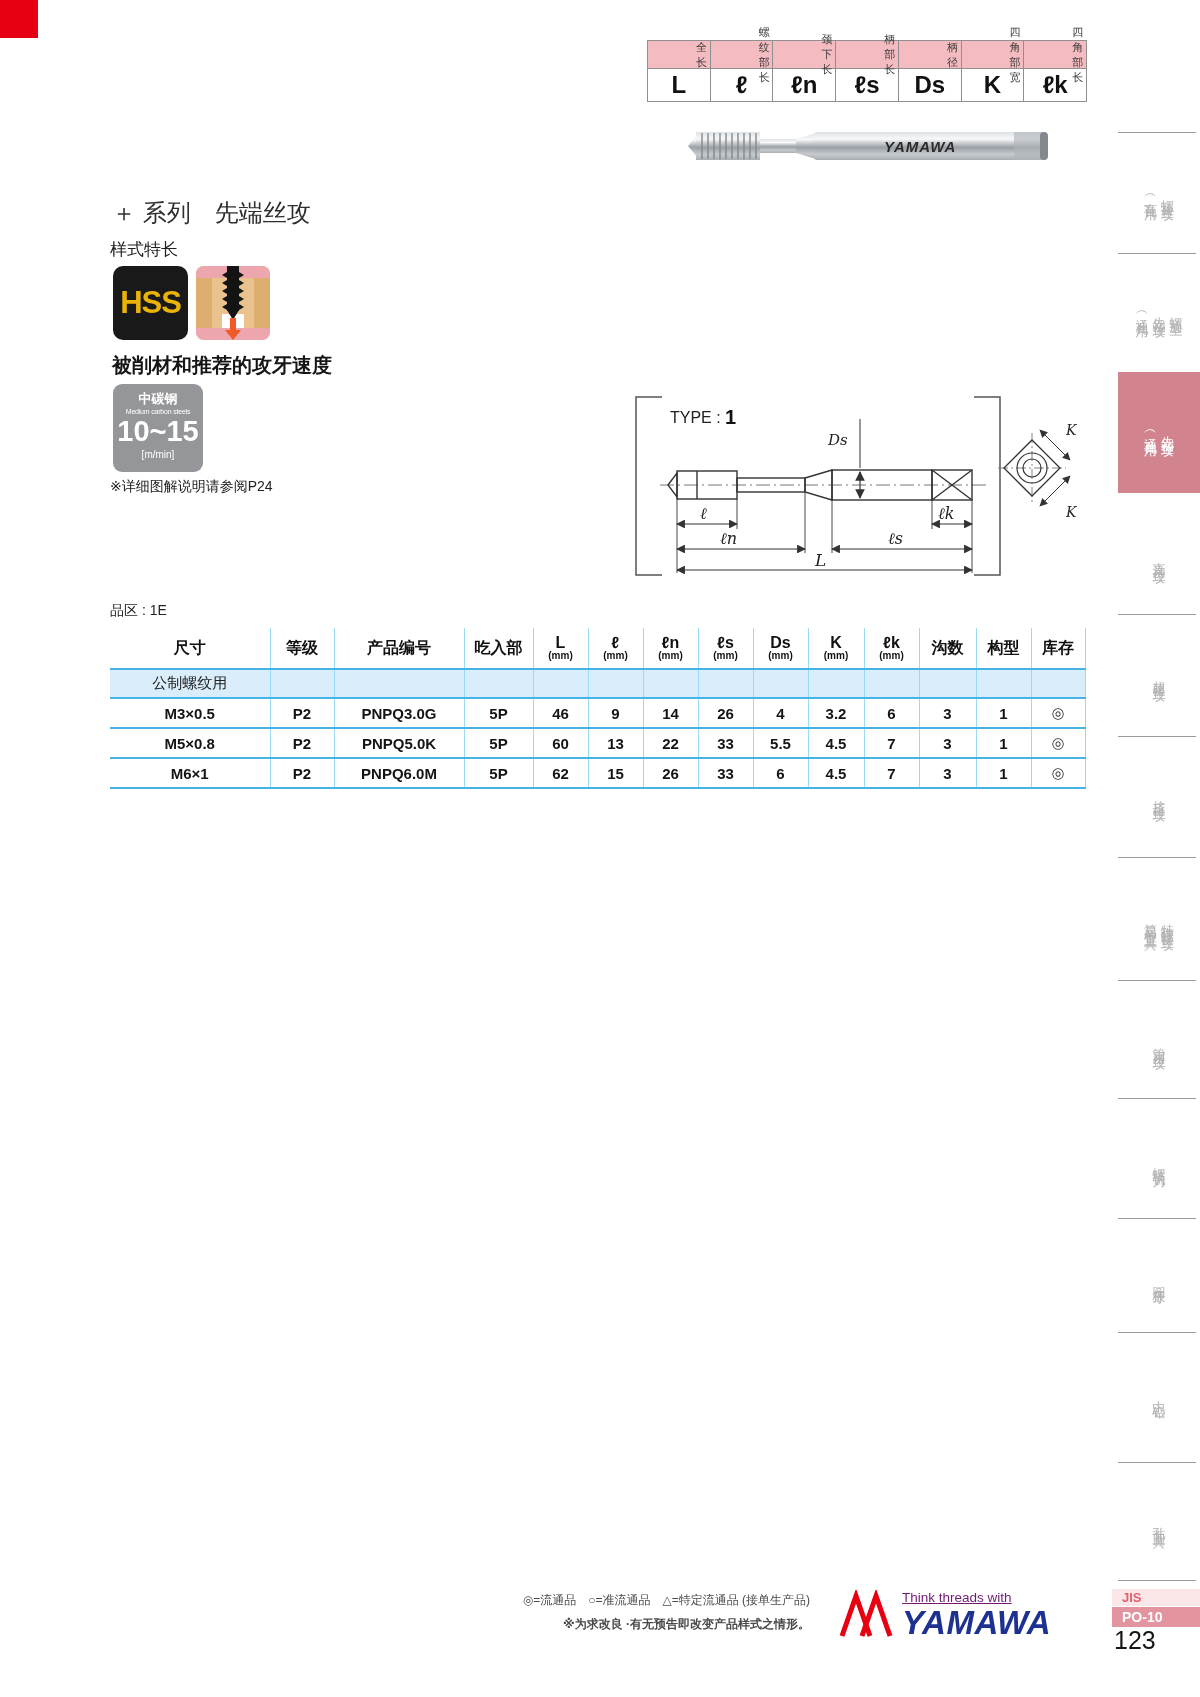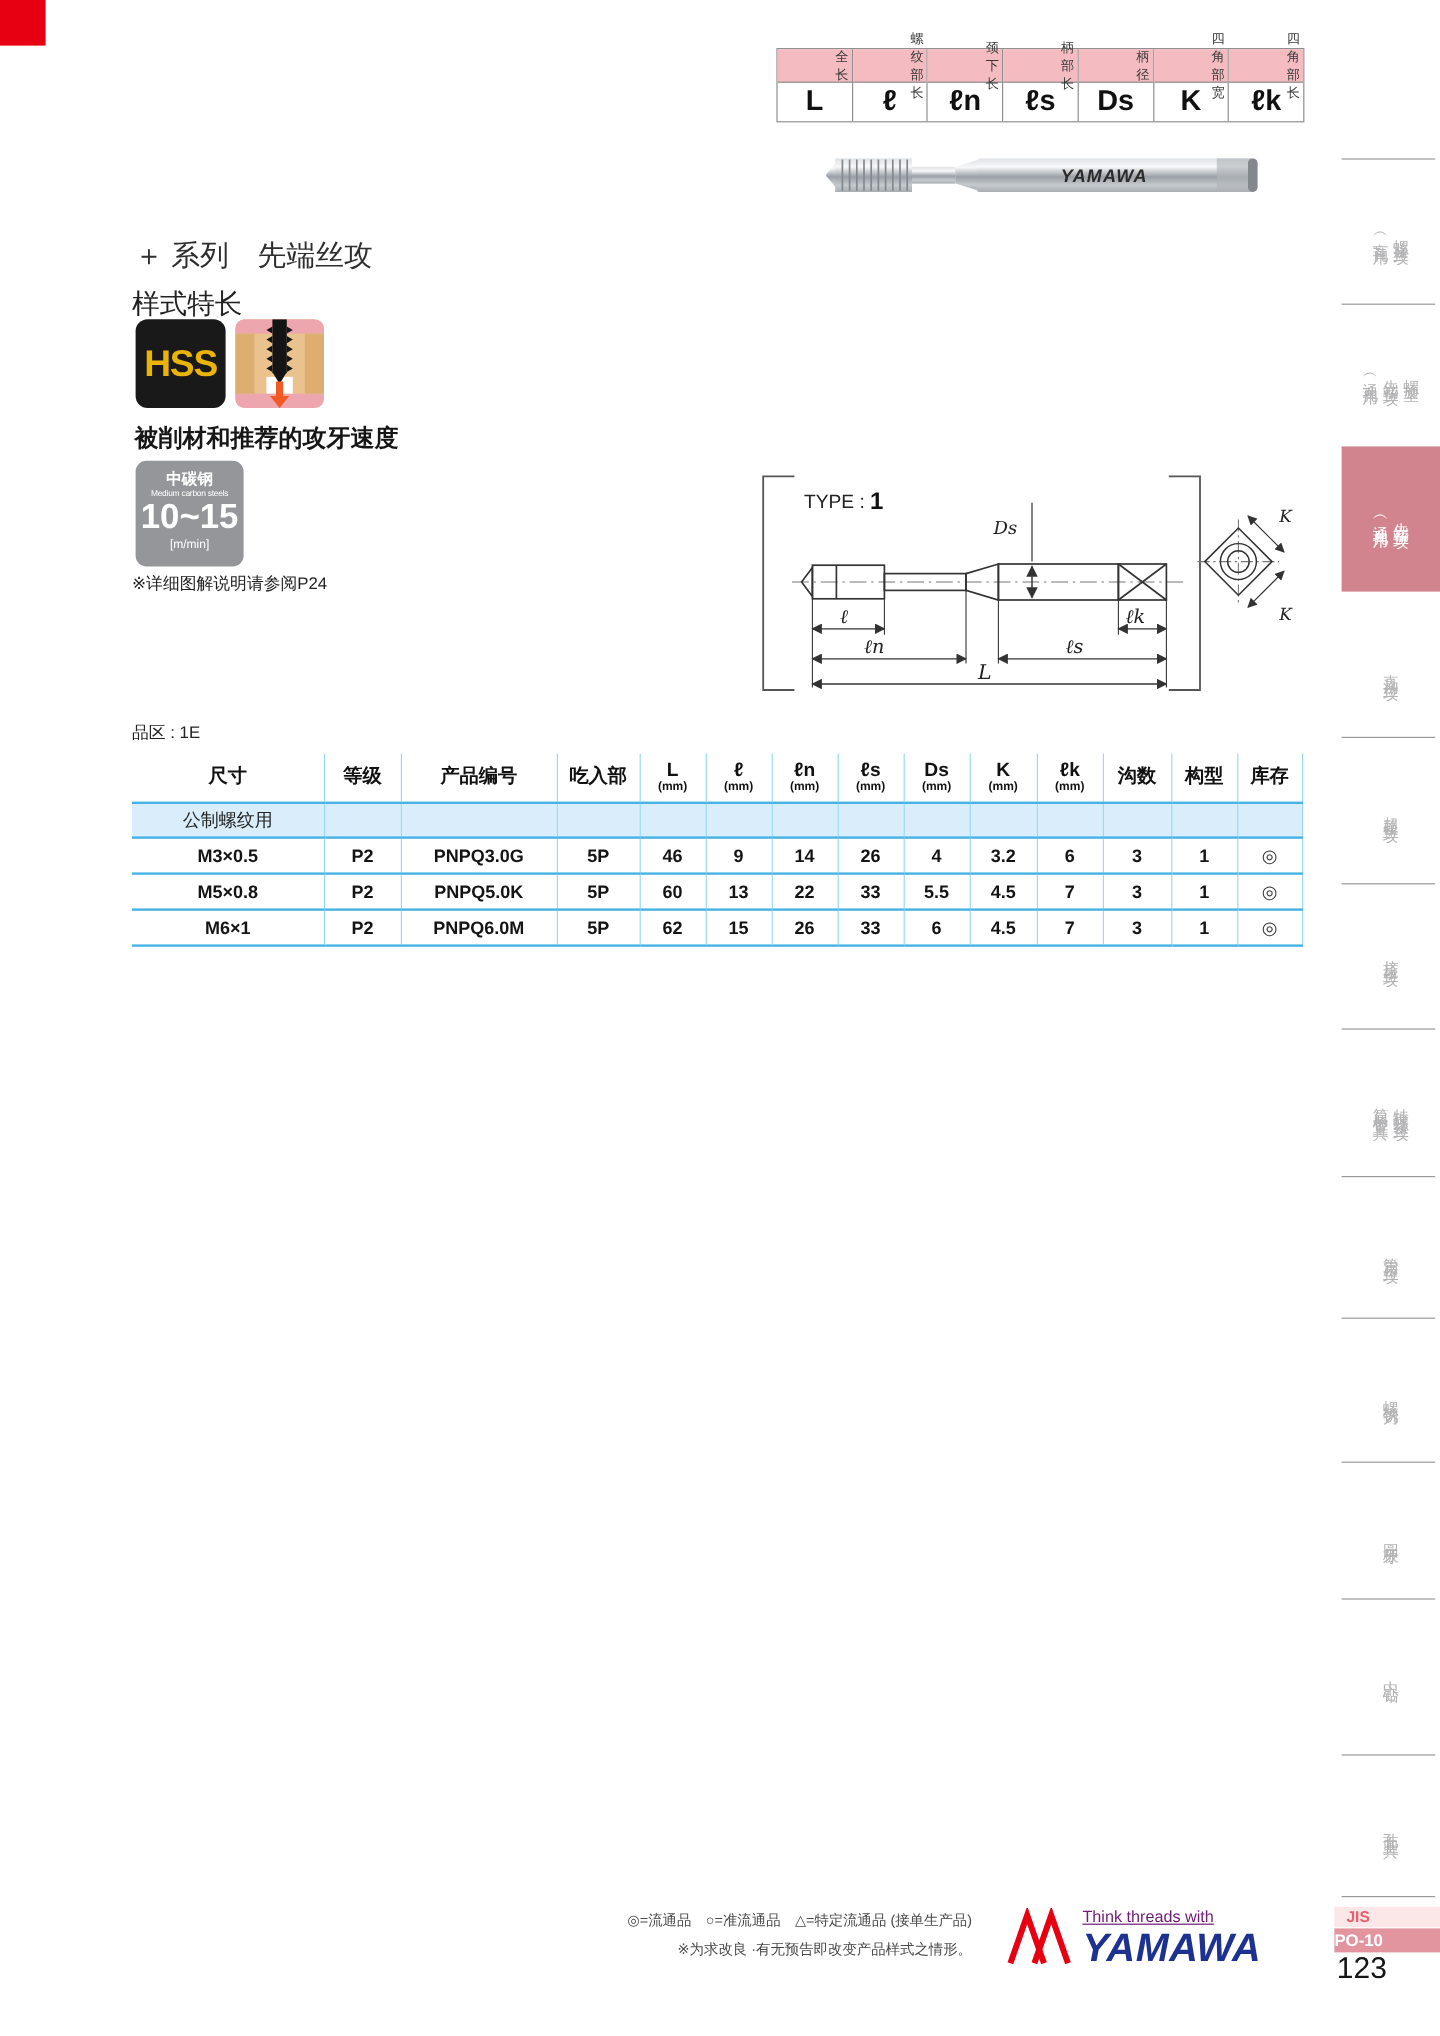--- a/index.html
+++ b/index.html
@@ -19,21 +19,21 @@
   .spec-sym{flex:1;display:flex;align-items:center;justify-content:center;font-size:24px;
             font-weight:bold;color:#111;}
 
   
   .tap-photo{position:absolute;left:688px;top:124px;}
 
   
   .series-code{position:absolute;left:104px;top:116px;font-size:78px;font-weight:bold;
                letter-spacing:-4px;line-height:1;color:#181818;}
   .series-sub{position:absolute;left:112px;top:197px;font-size:24px;color:#2e2e2e;}
-  .features-label{position:absolute;left:110px;top:238px;font-size:23px;color:#222;}
+  .features-label{position:absolute;left:110px;top:238px;font-size:17px;color:#222;}
   .hss-badge{position:absolute;left:113px;top:266px;width:75px;height:74px;background:#191919;
              border-radius:10px;color:#eab308;font-weight:bold;font-size:31px;display:flex;
              align-items:center;justify-content:center;letter-spacing:-1px;}
   .hole-icon{position:absolute;left:196px;top:266px;}
 
   
   .speed-heading{position:absolute;left:112px;top:352px;font-size:20px;font-weight:bold;color:#161616;}
   .speed-badge{position:absolute;left:113px;top:384px;width:90px;height:88px;background:#95969a;
                border-radius:9px;color:#fff;text-align:center;padding-top:7px;box-sizing:border-box;}
   .sb-mat{font-size:13px;font-weight:bold;display:block;line-height:1.2;}
@@ -68,31 +68,31 @@
   .sb-sep{position:absolute;left:0;width:78px;height:1px;background:#9a9a9a;}
   .sb-tab{position:absolute;left:0;width:82px;display:flex;align-items:center;justify-content:center;
           writing-mode:vertical-rl;font-size:13px;letter-spacing:3px;color:#b3b3b5;
           white-space:pre-line;line-height:17px;box-sizing:border-box;}
   .sb-tab.active{background:#d2848e;color:#fff;}
 
   
   .footer-legend{position:absolute;left:360px;top:1592px;width:450px;text-align:right;
                  font-size:12px;color:#4a4a4a;}
   .footer-note{position:absolute;left:360px;top:1616px;width:450px;text-align:right;
-               font-size:12px;color:#4a4a4a;}
+               font-size:12px;color:#4a4a4a;font-weight:bold;}
   .logo{position:absolute;left:838px;top:1590px;display:flex;align-items:flex-start;gap:8px;}
   .logo-text{display:flex;flex-direction:column;}
   .logo-tagline{font-size:13.5px;color:#701a75;line-height:1.2;text-decoration:underline;}
   .logo-name{font-size:33px;font-weight:800;font-style:italic;color:#1d3190;line-height:1.05;
              letter-spacing:0.5px;}
   .jis-tab{position:absolute;left:1112px;top:1589px;width:88px;height:17px;background:#fbe6e8;
            color:#e4606e;font-weight:bold;font-size:13px;line-height:17px;padding-left:10px;
            box-sizing:border-box;}
   .po-tab{position:absolute;left:1112px;top:1607px;width:88px;height:20px;background:#e2959e;
-          color:#fff;font-weight:bold;font-size:14px;line-height:20px;
+          color:#fff;font-weight:bold;font-size:14px;line-height:20px;padding-left:10px;
           box-sizing:border-box;}
   .page-num{position:absolute;left:1114px;top:1626px;font-size:25px;color:#161616;}
 
   .dim-label{font-family:"DejaVu Serif","Liberation Serif",serif;font-style:italic;}
 </style>
 </head>
 <body>
 
 <div class="page">
 

